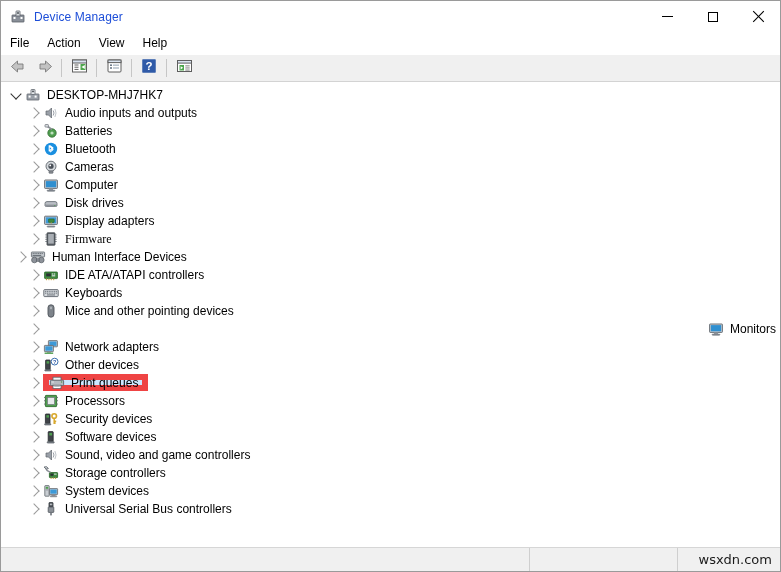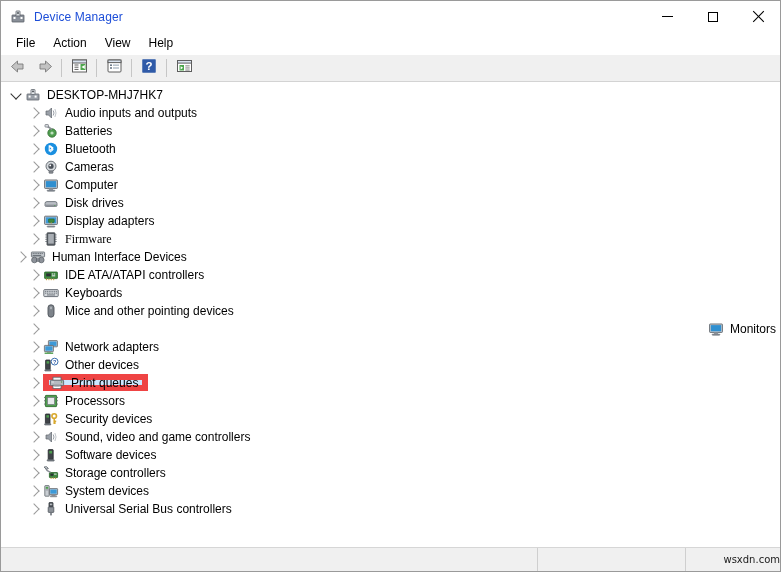--- a/index.html
+++ b/index.html
@@ -93,21 +93,20 @@
   }
   .glyph-close::before { transform: rotate(45deg); }
   .glyph-close::after  { transform: rotate(-45deg); }
 
   
   .menubar {
     height: 22px;
     min-height: 22px;
     display: flex;
     align-items: center;
-    padding-left: 6px;
     background: #ffffff;
     font-size: 12px;
     color: #000;
   }
   .menuitem {
     padding: 2px 9px;
     line-height: 16px;
   }
 
   
@@ -221,23 +220,23 @@
     align-items: center;
     padding: 0 6px;
   }
   .status-main { flex: 1; }
   .status-mid { width: 135px; }
   .status-right {
     width: 88px;
     justify-content: flex-end;
     border-right: none;
     font-family: "DejaVu Sans", sans-serif;
-    font-size: 10px;
+    font-size: 13px;
     color: #1a1a1a;
-    padding-right: 0;
+    padding-right: 8px;
   }
 </style>
 </head>
 <body>
 
 <div class="window">
 
   <div class="titlebar">
     <span class="title-icon">
       <svg width="16" height="16" viewBox="0 0 16 16">
@@ -701,42 +700,42 @@
       </div>
 
 
       <div class="row" style="padding-left:26px;">
         <span class="expander">
             <i class="chev"></i>
           </span>
         <span class="hl">
           <span class="ico">
             <svg width="16" height="16" viewBox="0 0 16 16">
+              <rect x="5.2" y="2.6" width="5" height="9.8" rx="0.6" fill="#3f4348" stroke="#25282c" stroke-width="0.8"></rect>
+              <rect x="6.3" y="3.9" width="2.8" height="2.6" fill="#4f9e4f"></rect>
+              <rect x="4.2" y="12.6" width="7" height="1.5" rx="0.5" fill="#7d838a" stroke="#4e545a" stroke-width="0.6"></rect>
+            </svg>
+          </span>
+          <span class="label">Software devices</span>
+        </span>
+      </div>
+
+      <div class="row" style="padding-left:26px;">
+        <span class="expander">
+            <i class="chev"></i>
+          </span>
+        <span class="hl">
+          <span class="ico">
+            <svg width="16" height="16" viewBox="0 0 16 16">
               <path d="M3 6 L5.5 6 L8.5 3 L8.5 13 L5.5 10 L3 10 Z" fill="#9aa0a8" stroke="#5e646b" stroke-width="0.7" stroke-linejoin="round"></path>
               <path d="M10.2 5.5 Q11.8 8 10.2 10.5" stroke="#9aa0a8" stroke-width="1" fill="none"></path>
               <path d="M11.9 4 Q14.2 8 11.9 12" stroke="#c0c5ca" stroke-width="1" fill="none"></path>
             </svg>
           </span>
           <span class="label">Sound, video and game controllers</span>
-        </span>
-      </div>
-
-      <div class="row" style="padding-left:26px;">
-        <span class="expander">
-            <i class="chev"></i>
-          </span>
-        <span class="hl">
-          <span class="ico">
-            <svg width="16" height="16" viewBox="0 0 16 16">
-              <rect x="5.2" y="2.6" width="5" height="9.8" rx="0.6" fill="#3f4348" stroke="#25282c" stroke-width="0.8"></rect>
-              <rect x="6.3" y="3.9" width="2.8" height="2.6" fill="#4f9e4f"></rect>
-              <rect x="4.2" y="12.6" width="7" height="1.5" rx="0.5" fill="#7d838a" stroke="#4e545a" stroke-width="0.6"></rect>
-            </svg>
-          </span>
-          <span class="label">Software devices</span>
         </span>
       </div>
 
       <div class="row" style="padding-left:26px;">
         <span class="expander">
             <i class="chev"></i>
           </span>
         <span class="hl">
           <span class="ico">
             <svg width="16" height="16" viewBox="0 0 16 16">

